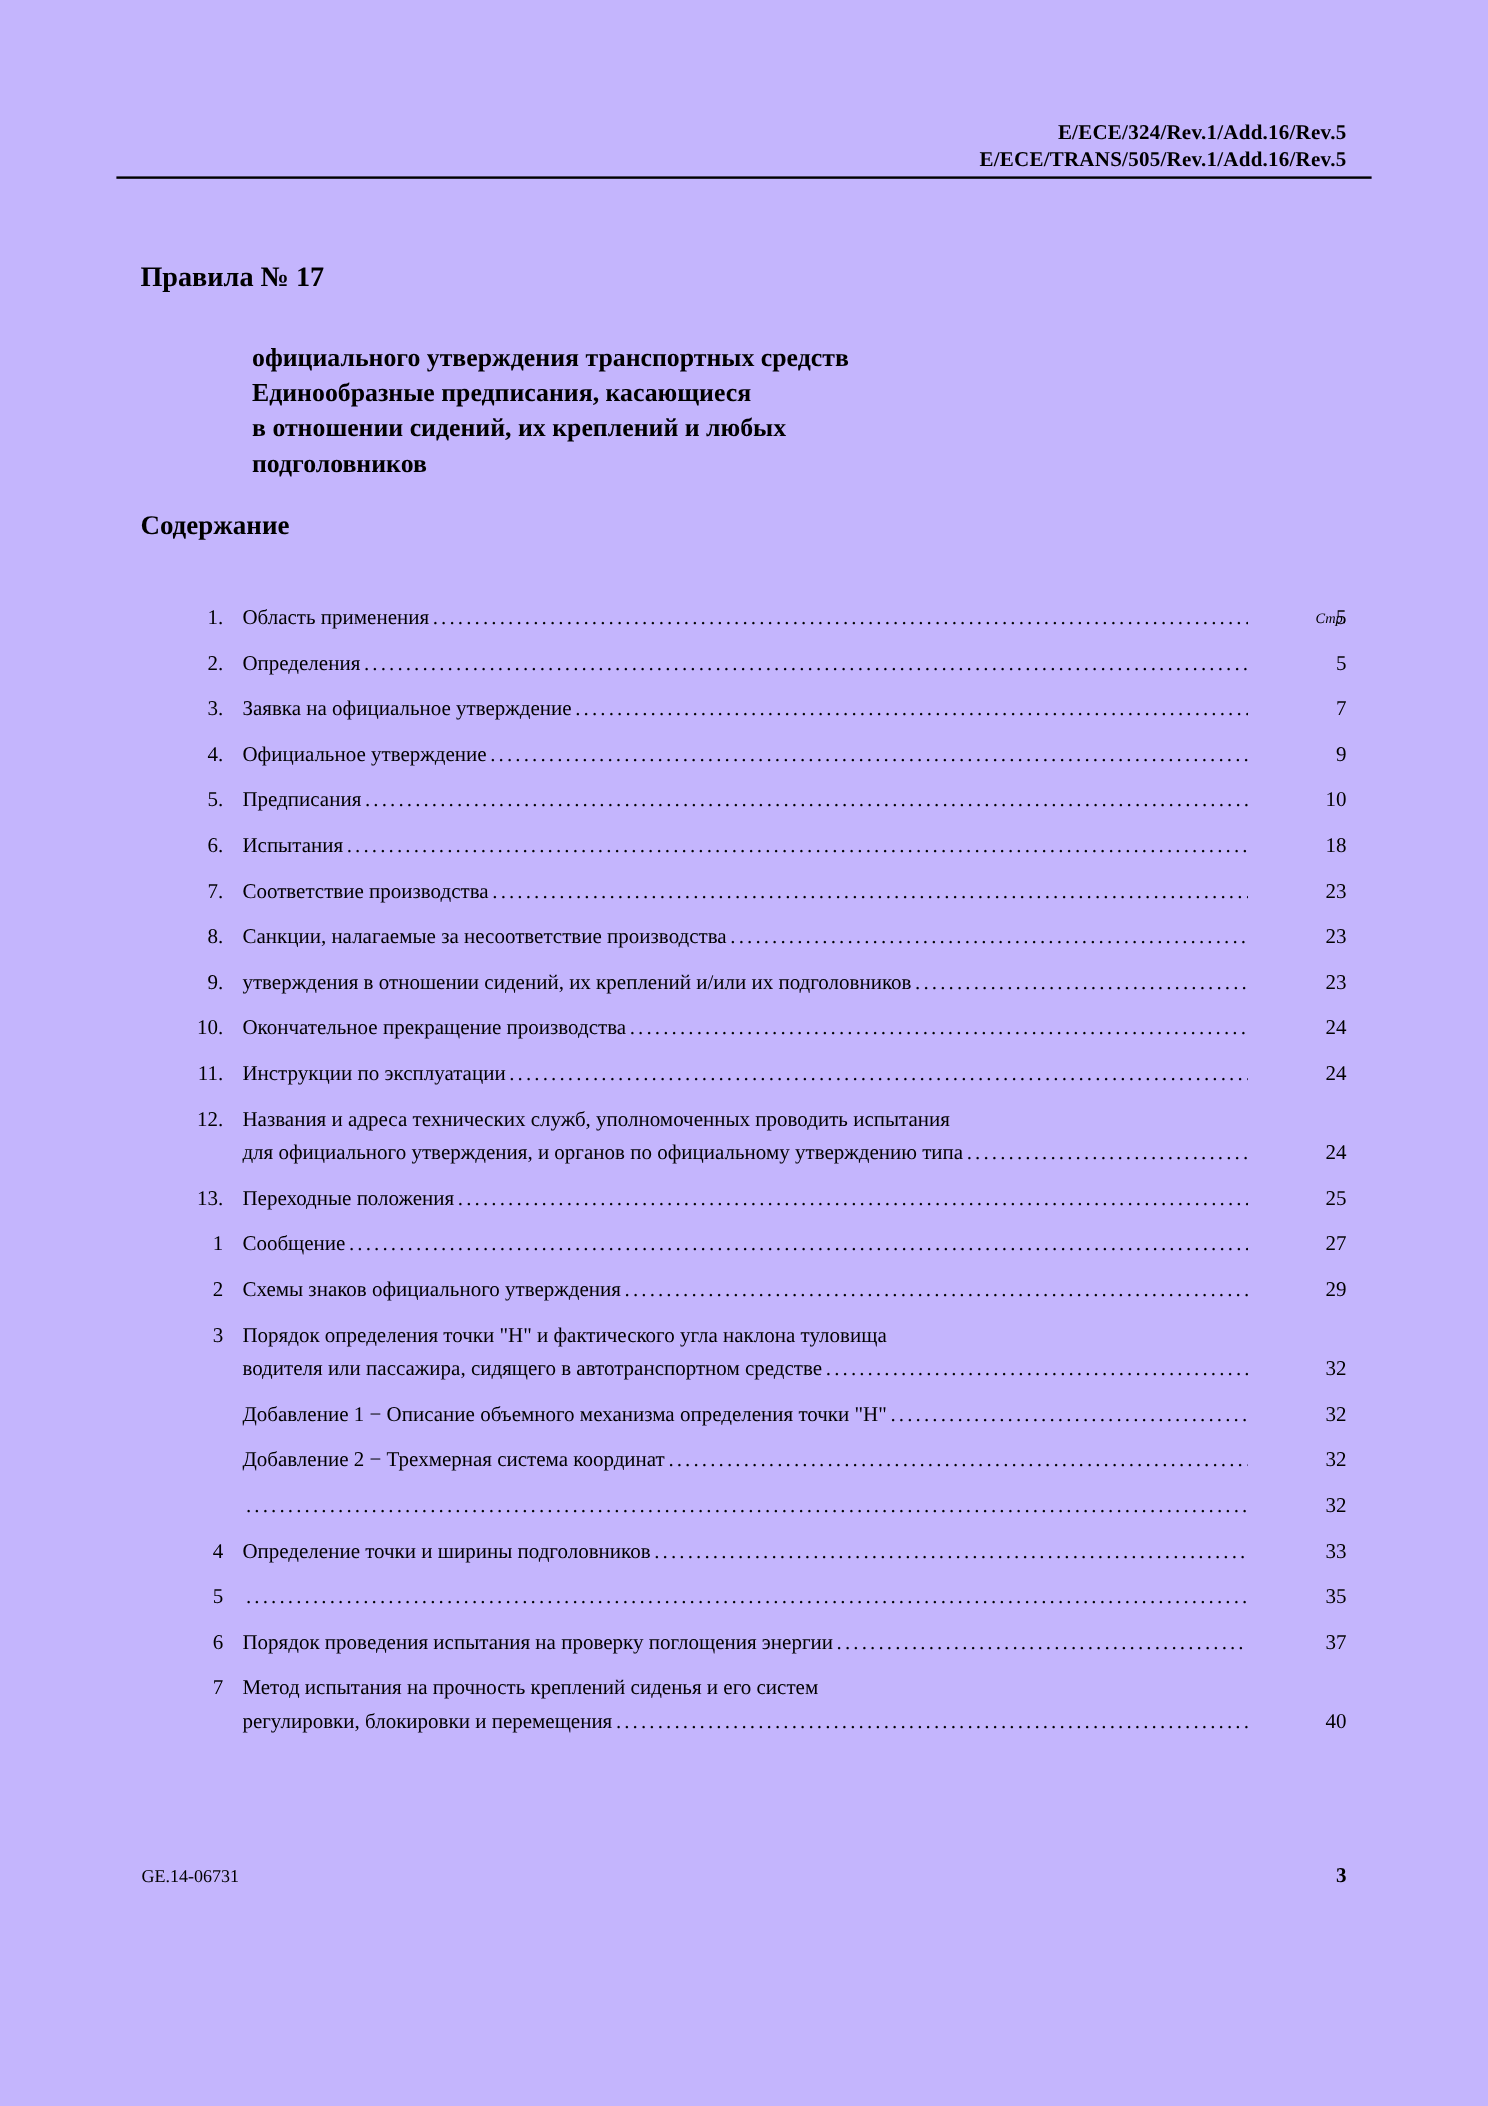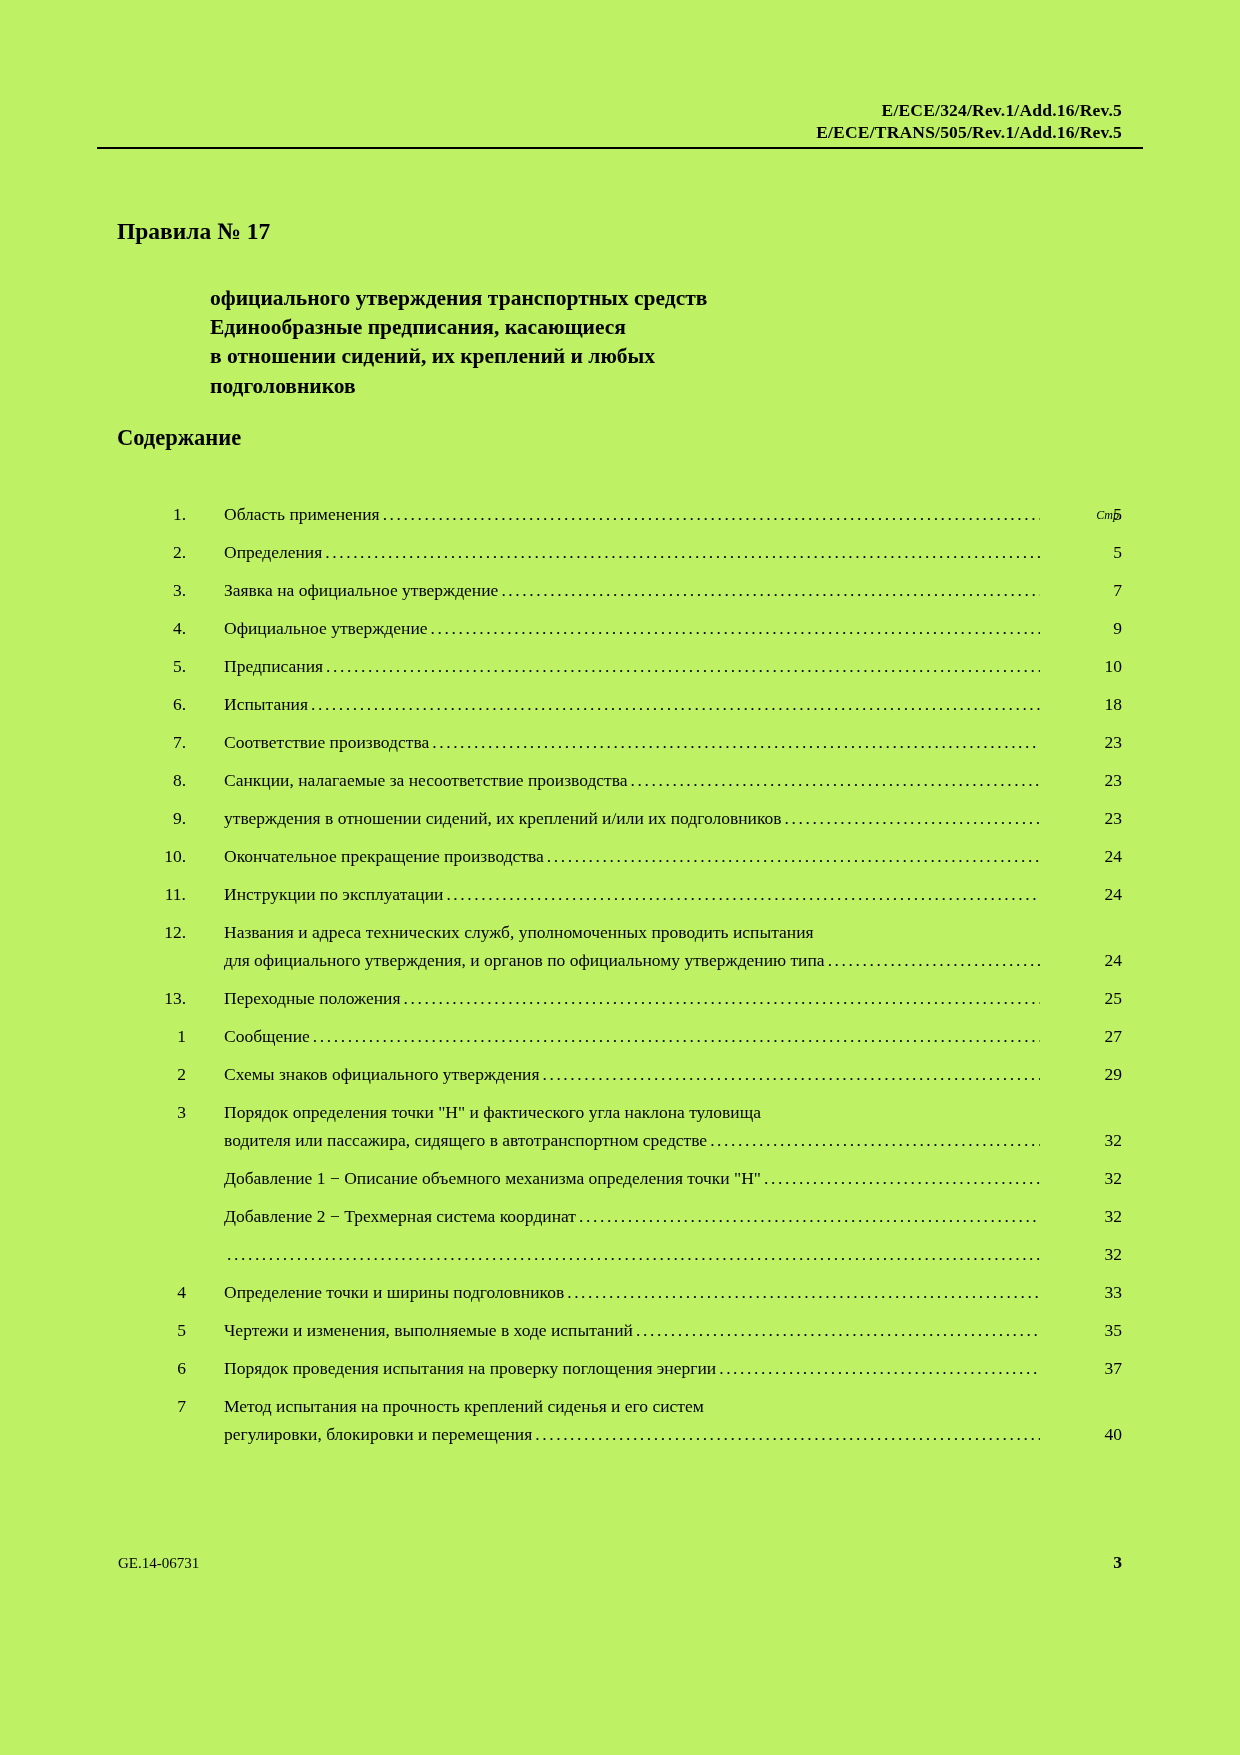--- a/index.html
+++ b/index.html
@@ -1,20 +1,20 @@
 <!DOCTYPE html>
 <html lang="ru"><head>
 <meta charset="utf-8">
 <style>
   html,body{margin:0;padding:0;background:#e8e8e8;}
   .page{
     position:relative;
     width:1240px;height:1755px;
     margin:0 auto;
-    background:#bef264;
+    background:#c4b5fd;
     color:#000;
     font-family:"Liberation Serif","DejaVu Serif",serif;
     overflow:hidden;
   }
   
   .doc-symbols{
     position:absolute;top:100px;right:118px;
     text-align:right;
     font-weight:bold;
     font-size:17.5px;line-height:21.5px;
@@ -57,21 +57,21 @@
   .toc-num{
     flex:0 0 68px;
     text-align:right;
     align-self:flex-start;
     line-height:28px;
     white-space:nowrap;
   }
   .toc-body{
     flex:1 1 auto;
     min-width:0;
-    margin-left:38px;
+    margin-left:16px;
     line-height:28px;
   }
   .toc-body .toc-line{
     display:block;
     white-space:nowrap;
     line-height:28px;
   }
   .toc-body .toc-lastline{
     display:flex;
     align-items:baseline;
@@ -328,21 +328,20 @@
             <span class="line-text">Определение точки и ширины подголовников</span>
             <span class="dots">....................................................................................................................................................................................................................................................................</span>
           </span>
         </span>
         <span class="toc-page">33</span>
       </div>
       <div class="toc-row">
         <span class="toc-num">5</span>
         <span class="toc-body">
           <span class="toc-lastline">
-            <span class="line-text">Чертежи и изменения, выполняемые в ходе испытаний</span>
             <span class="dots">....................................................................................................................................................................................................................................................................</span>
           </span>
         </span>
         <span class="toc-page">35</span>
       </div>
       <div class="toc-row">
         <span class="toc-num">6</span>
         <span class="toc-body">
           <span class="toc-lastline">
             <span class="line-text">Порядок проведения испытания на проверку поглощения энергии</span>

